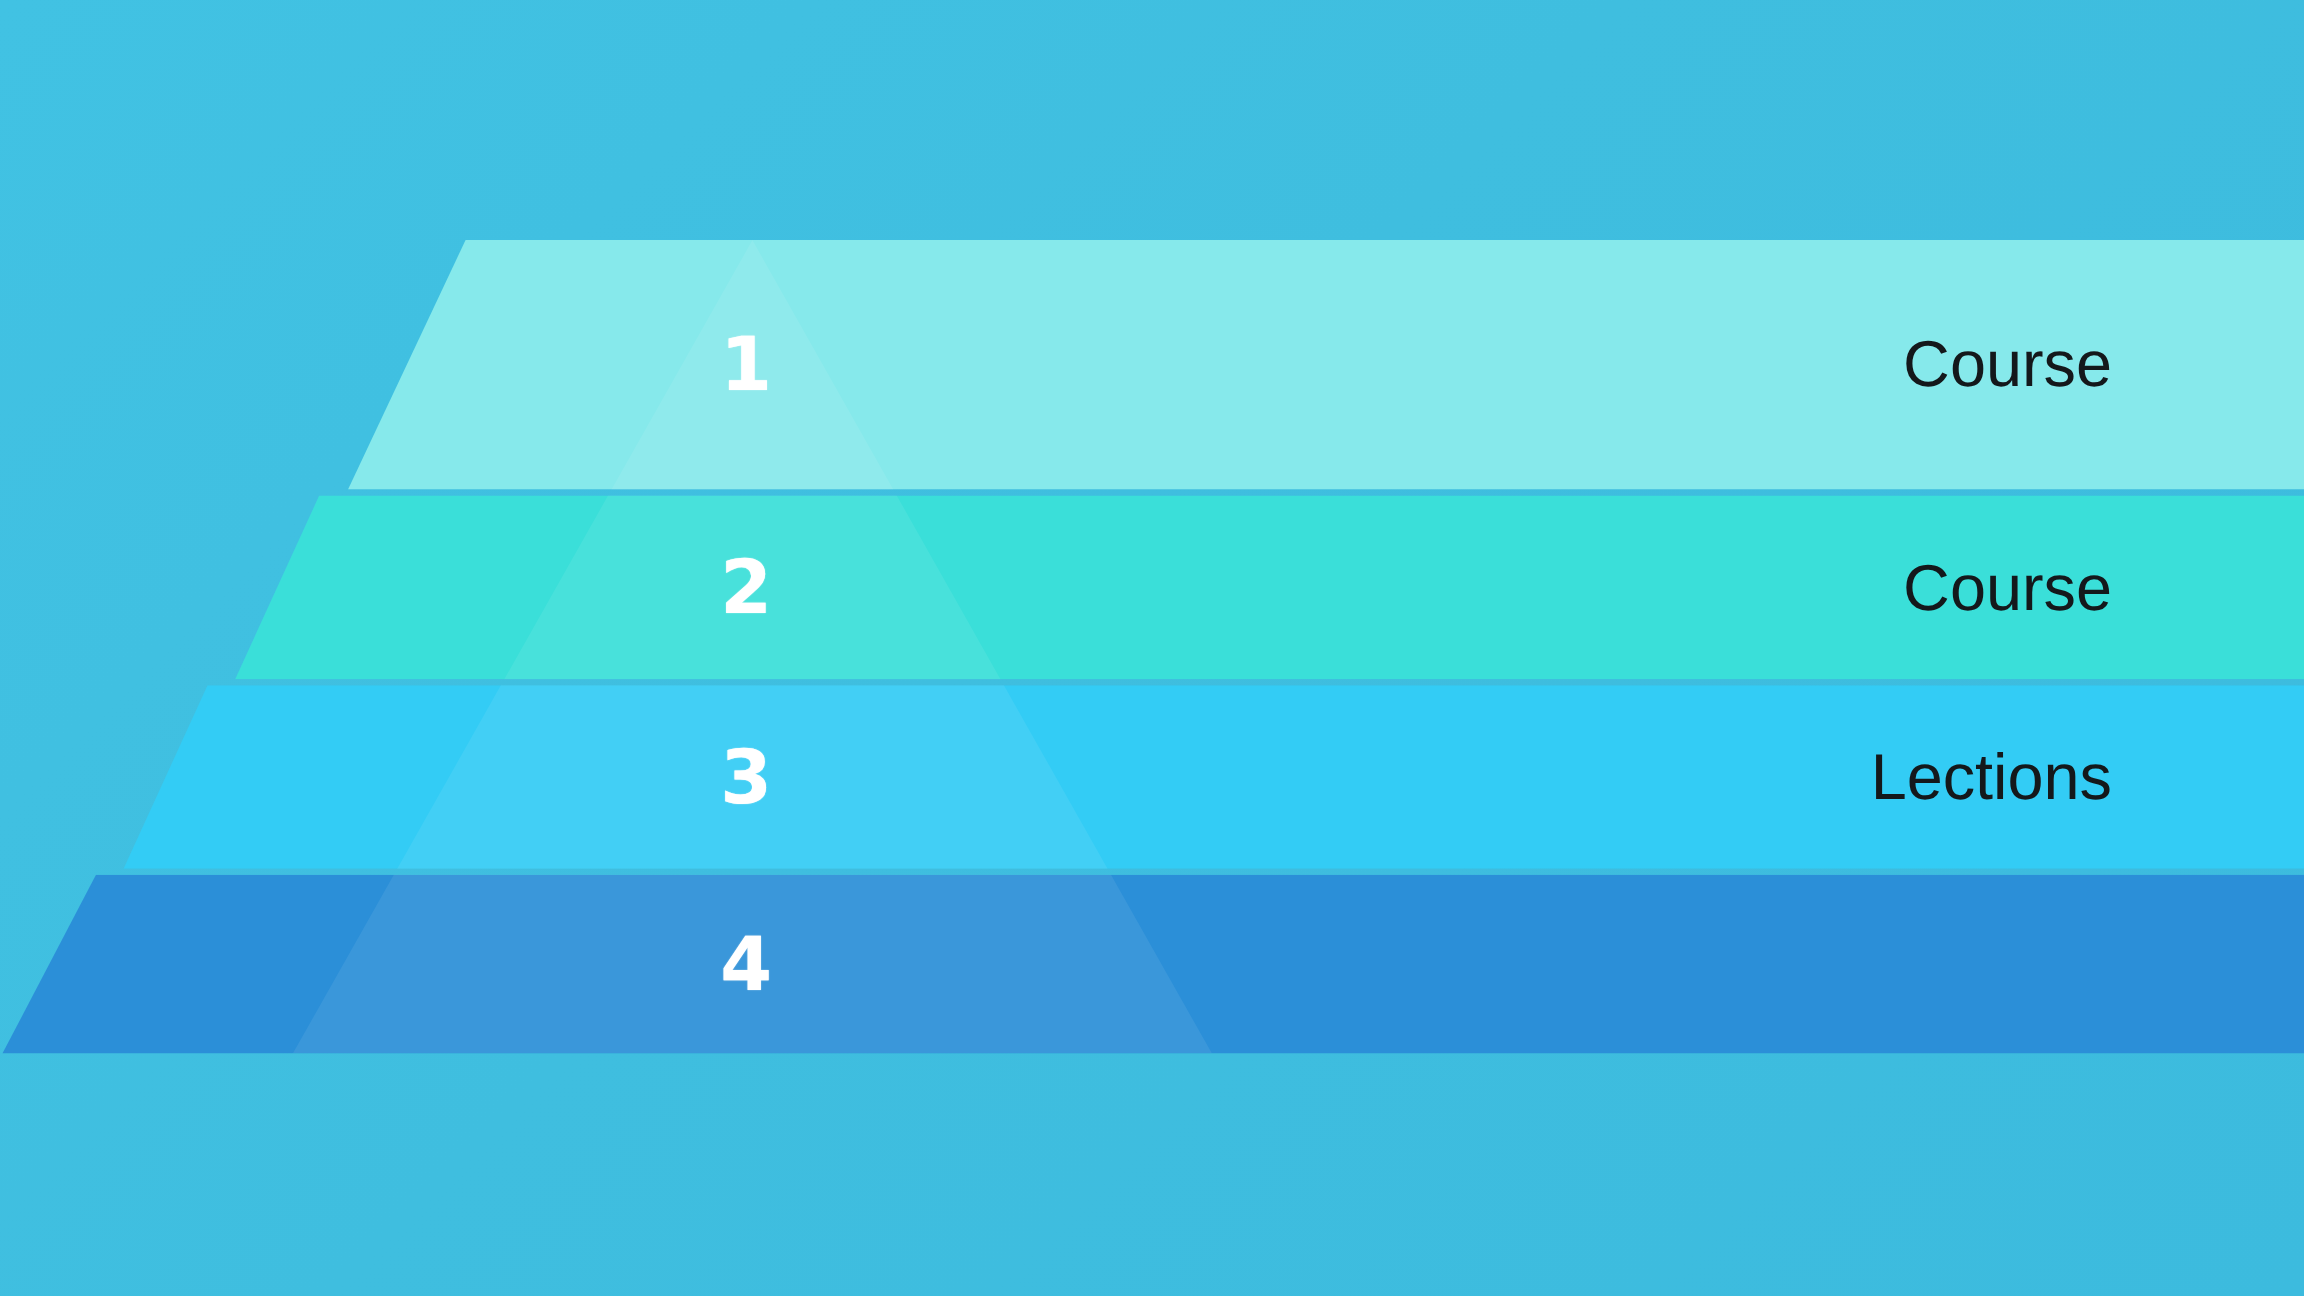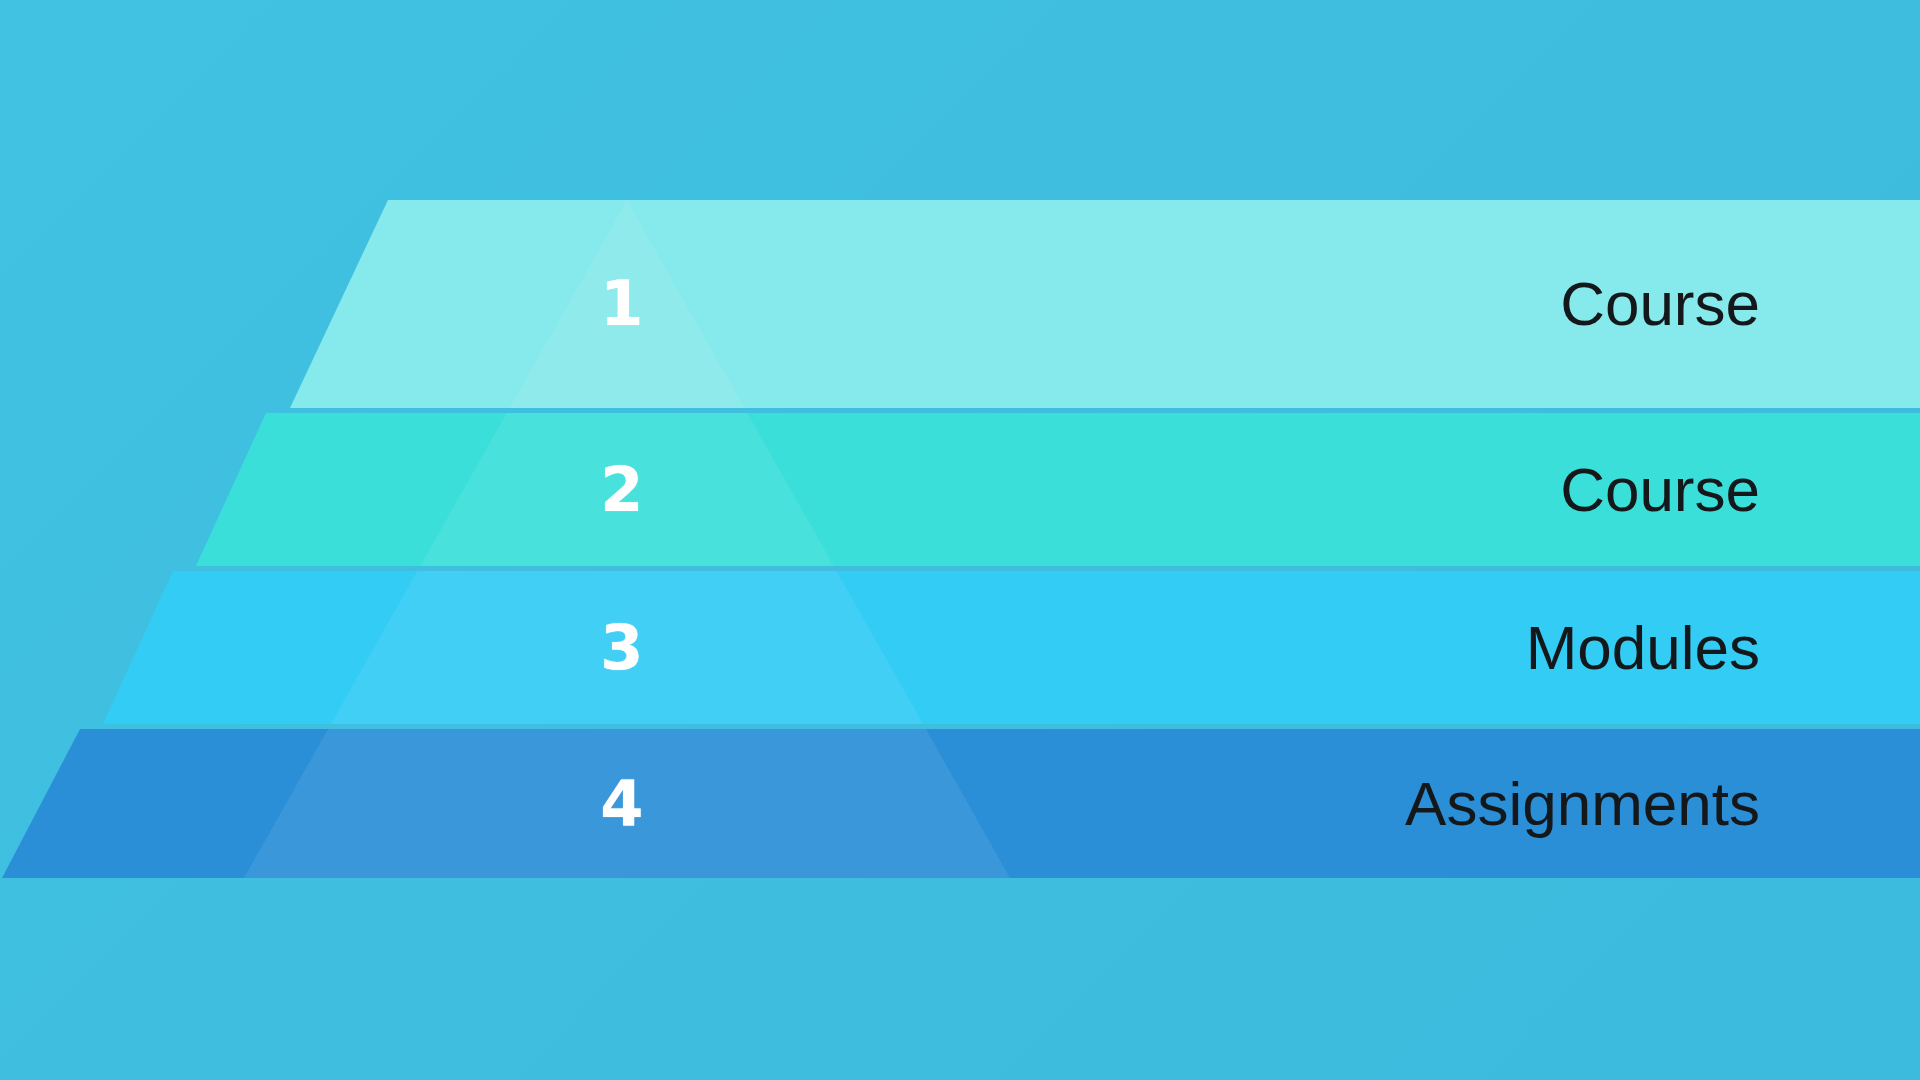--- a/index.html
+++ b/index.html
@@ -71,21 +71,21 @@
   }
 
   .band-label {
     position: absolute;
     right: 160px;
     top: 50%;
     transform: translateY(-50%);
     color: #14181B;
     font-family: "Liberation Sans", sans-serif;
     font-weight: 400;
-    font-size: 62px;
+    font-size: 54px;
     line-height: 1;
     white-space: nowrap;
     z-index: 6;
   }
 
   
   .tri-overlay {
     position: absolute;
     left: 0;
     top: 0;
@@ -118,29 +118,28 @@
       </svg>
       <span class="band-num">2</span>
       <span class="band-label">Course</span>
     </div>
 
     <div class="band" style="top:571px; height:153px;">
       <svg class="band-shape" viewBox="0 0 1920 153" preserveAspectRatio="none">
         <polygon points="173,0 1920,0 1920,153 103,153" fill="#33CCF5"></polygon>
       </svg>
       <span class="band-num">3</span>
-      <span class="band-label">Modules</span>
+      <span class="band-label">Lections</span>
     </div>
 
     <div class="band" style="top:729px; height:149px;">
       <svg class="band-shape" viewBox="0 0 1920 149" preserveAspectRatio="none">
         <polygon points="80,0 1920,0 1920,149 2,149" fill="#2B8FD8"></polygon>
       </svg>
       <span class="band-num">4</span>
-      <span class="band-label">Assignments</span>
     </div>
 
   </div>
 
   <svg class="tri-overlay" viewBox="0 0 1920 1080" preserveAspectRatio="none">
     <defs>
       <clipPath id="bandsClip">
         <polygon points="388,200 1920,200 1920,408 290,408"></polygon>
         <polygon points="266,413 1920,413 1920,566 196,566"></polygon>
         <polygon points="173,571 1920,571 1920,724 103,724"></polygon>

